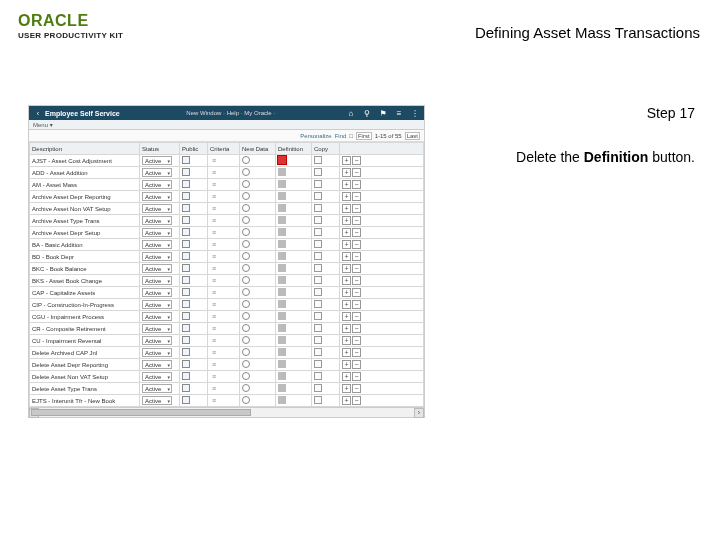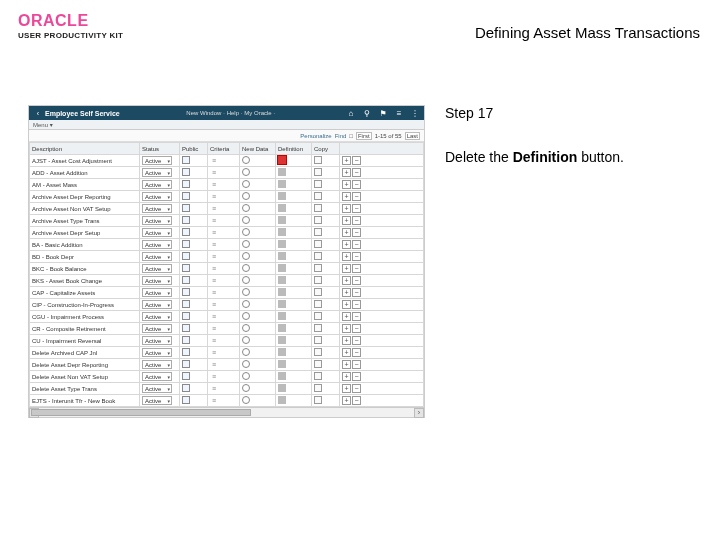--- a/index.html
+++ b/index.html
@@ -18,21 +18,21 @@
     left: 0; right: 0; top: 0;
     height: 55px;
   }
   .logo-area {
     position: absolute;
     left: 18px; top: 12px;
   }
   .logo-text {
     font-size: 16px;
     font-weight: bold;
-    color: #ec4899;
+    color: #4d7c0f;
     letter-spacing: 0.5px;
   }
   .logo-subtitle {
     font-size: 8px;
     color: #222;
     letter-spacing: 0.3px;
     margin-top: 1px;
     font-weight: bold;
   }
   .title-text {
@@ -56,20 +56,21 @@
     width: 397px;
     font-size: 7px;
     color: #333;
     border: 1px solid #ccc;
   }
 
   .instruction-pane {
     margin-left: 20px;
     width: 250px;
     font-size: 14px;
+    text-align: right;
   }
   .instruction-step { margin-bottom: 28px; }
   .instruction-text .bold { font-weight: bold; }
   .instruction-text .underline { }
 
   
   .app-topbar {
     background: #1d4a63;
     color: #fff;
     height: 14px;

